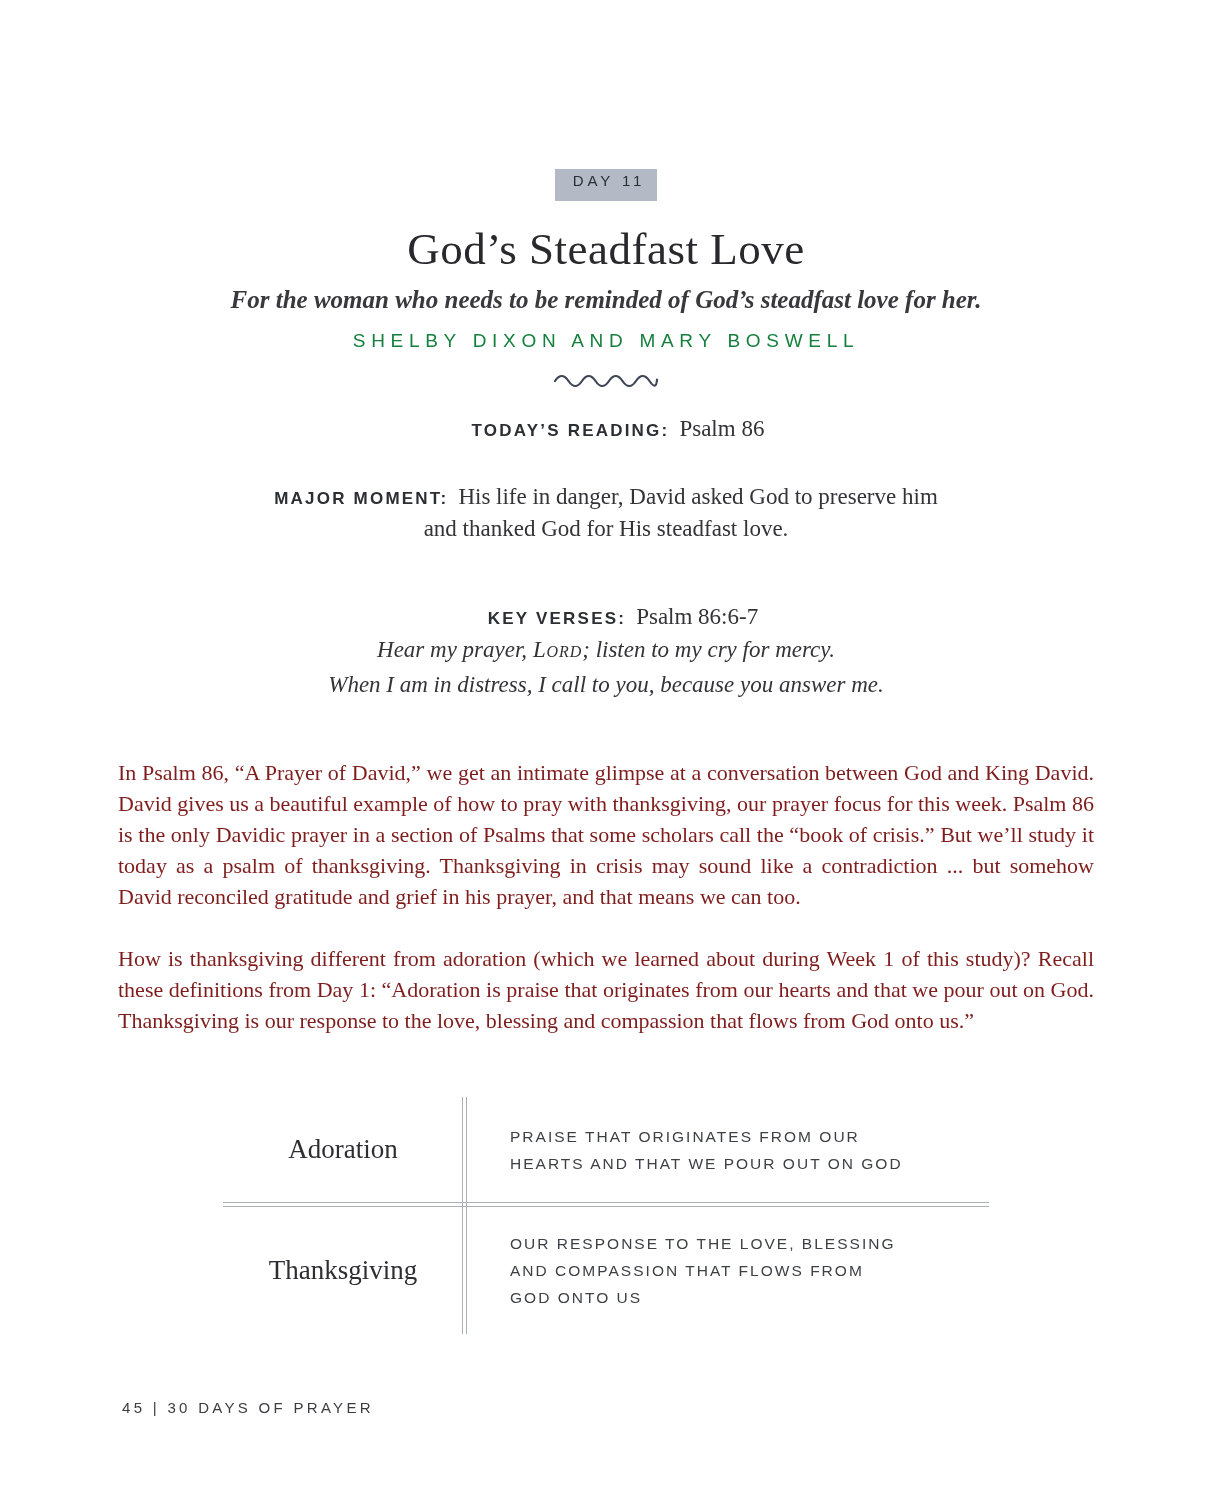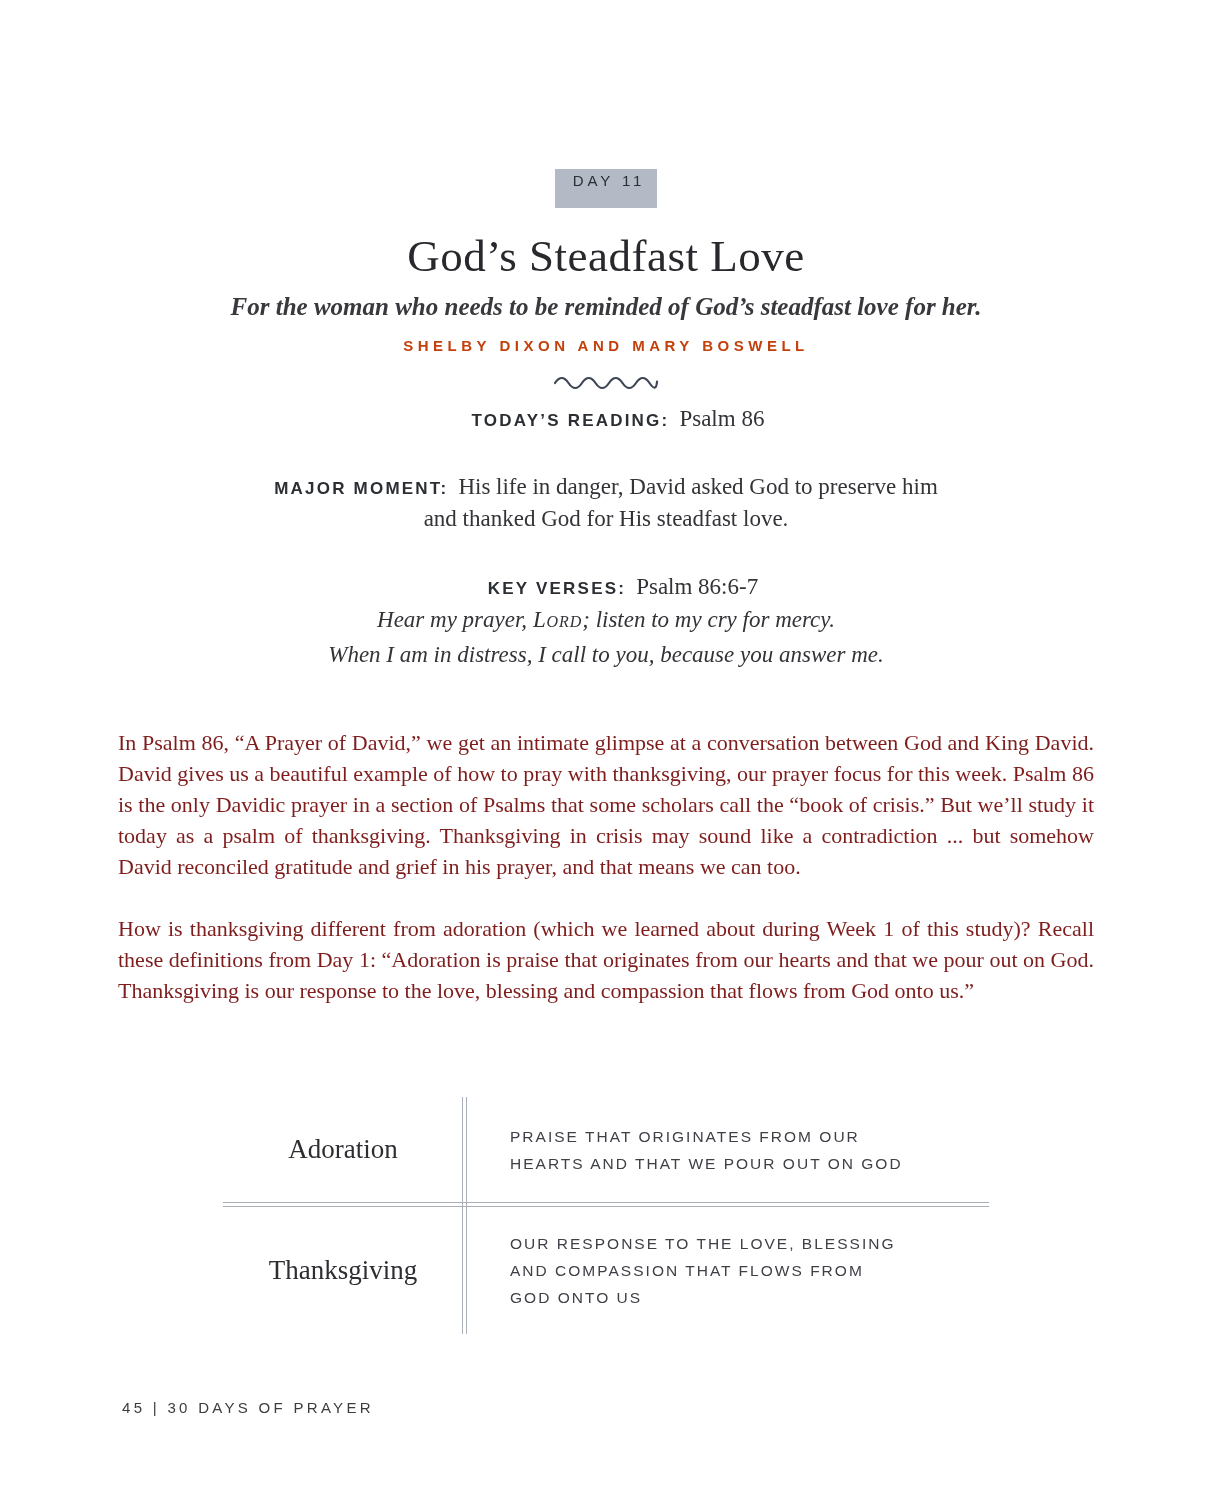--- a/index.html
+++ b/index.html
@@ -15,21 +15,21 @@
 
   
   .badge-row { padding-top:169px; }
   .badge {
     display:inline-block;
     background:#b3bac5;
     color:#2b2e34;
     font-family:"Liberation Sans","DejaVu Sans",sans-serif;
     font-size:15px; font-weight:400;
     letter-spacing:.26em;
-    padding:4px 12px 18px 18px;
+    padding:4px 12px 11px 18px;
     line-height:1.1;
   }
 
   
   .title {
     margin:23px 0 0 0;
     font-size:45px; font-weight:400;
     letter-spacing:.5px;
     color:#28282d;
     line-height:1.15;
@@ -37,44 +37,43 @@
   .subtitle {
     margin-top:11px;
     font-style:italic;
     font-size:25px;
     color:#38383d;
     font-weight:bold;
   }
   .authors {
     margin-top:16px;
     font-family:"Liberation Sans","DejaVu Sans",sans-serif;
-    font-size:15px;
+    font-size:19px;
     letter-spacing:.30em;
-    color:#c2410c;
-    font-weight:bold;
+    color:#15803d;
   }
   .squiggle-row { margin-top:16px; }
 
   
   .label {
     font-family:"Liberation Sans","DejaVu Sans",sans-serif;
     font-size:17px; font-weight:700;
     letter-spacing:.13em;
     color:#2b2e33;
     margin-right:10px;
   }
   .serif-val { font-size:23px; color:#333338; }
-  .reading-line { margin-top:12px;padding-left:24px; }
+  .reading-line { margin-top:24px;padding-left:24px; }
   .moment-block {
     margin:40px auto 0;
     max-width:900px;
     font-size:23px; line-height:30px;
   }
   .pre-line { white-space:pre-line; }
-  .keyverses-line { margin-top:40px;padding-left:34px; }
+  .keyverses-line { margin-top:60px;padding-left:34px; }
   .verse {
     font-style:italic;
     font-size:23px; line-height:30px;
     margin-top:5px;
     color:#333338;
   }
   .verse .lord { font-variant:small-caps; letter-spacing:.04em; }
 
   
   .para {

